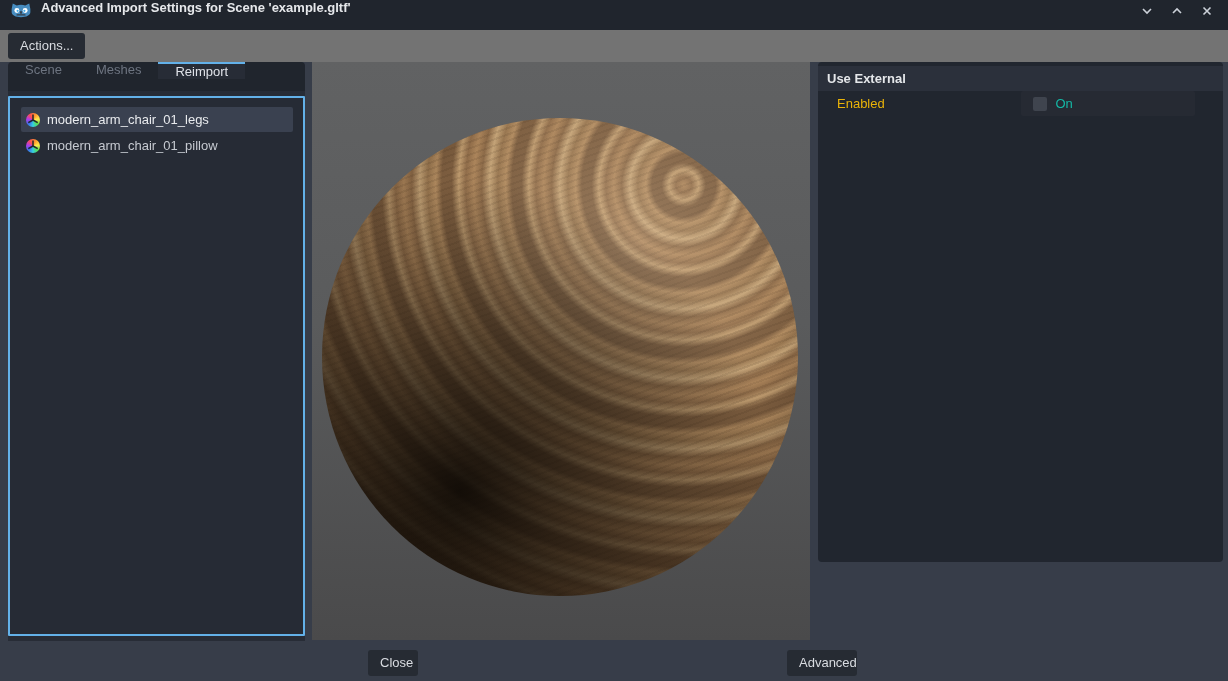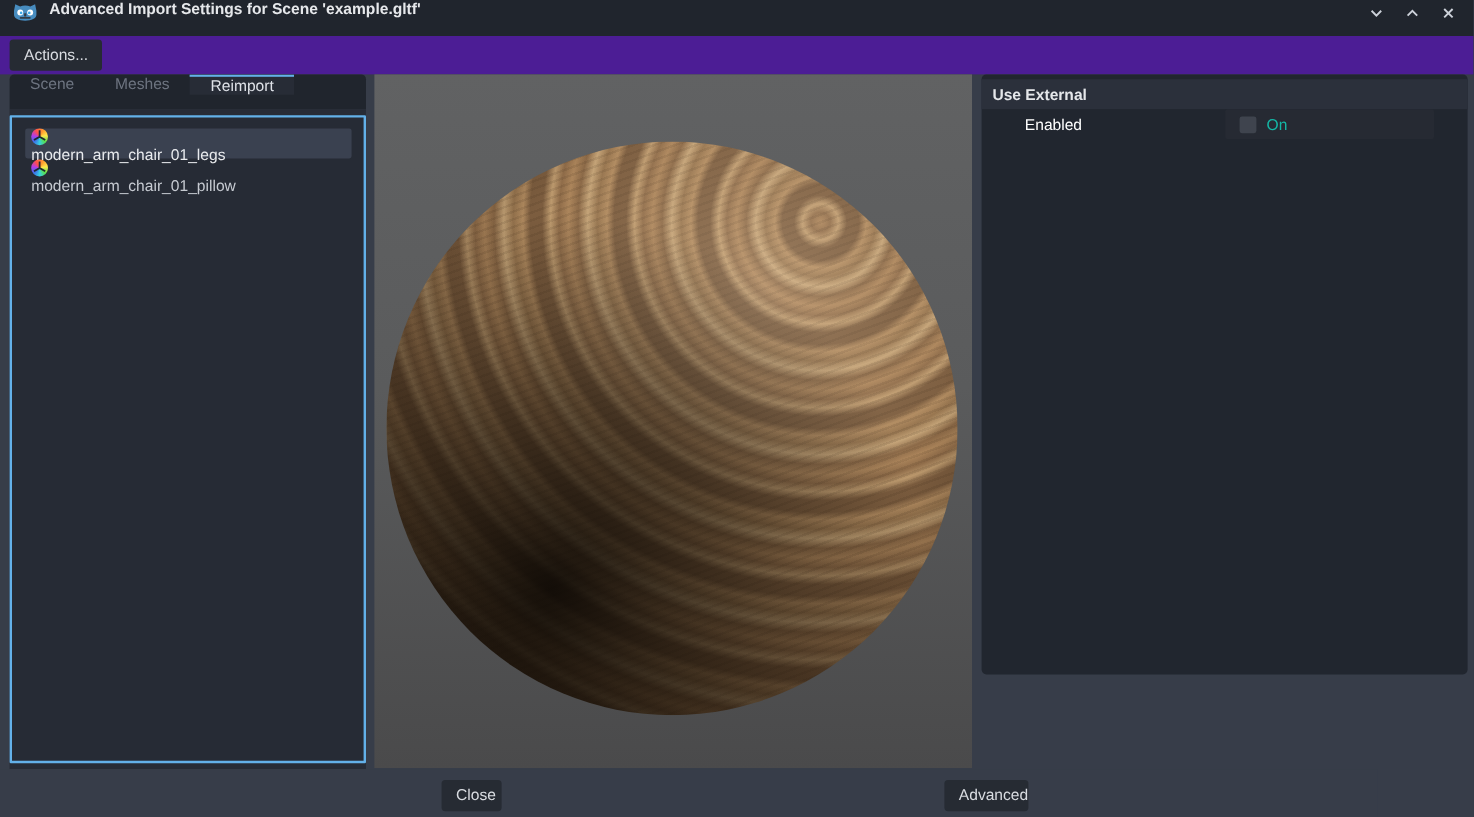--- a/index.html
+++ b/index.html
@@ -10,37 +10,37 @@
   
   .titlebar { position:absolute; left:0; top:0; width:1228px; height:30px; background:#20252d;
               display:flex; align-items:flex-start; padding:0 10px; }
   .godot-icon { width:22px; height:19px; margin-right:9px; flex:0 0 auto; }
   .title-text { color:#e6e8eb; font-weight:bold; font-size:13px; }
   .win-controls { margin-left:auto; display:flex; align-items:center; gap:8px; }
   .win-btn { width:22px; height:22px; display:flex; align-items:center; justify-content:center; cursor:default; }
   .win-btn svg { stroke:#ccd1d9; stroke-width:1.6; fill:none; }
 
   
-  .menubar { position:absolute; left:0; top:30px; width:1228px; height:32px; background:#4c1d95;
+  .menubar { position:absolute; left:0; top:30px; width:1228px; height:32px; background:#737373;
              display:flex; align-items:center; padding:0 8px; }
   .btn { background:#262b33; color:#d9dce1; border:none; border-radius:3px; font-family:inherit;
          font-size:13px; padding:5px 12px; line-height:16px; }
 
   
   .tabstrip { position:absolute; left:8px; top:62px; width:297px; height:29px; background:#20252d;
               border-radius:4px 4px 0 0; display:flex; align-items:flex-start; overflow:hidden; }
   .tab { padding:0 17px; display:flex; align-items:center; color:#6d7480; font-size:13px; }
   .tab.active { background:#272c36; border-top:2px solid #63b1e9; color:#dfe2e8; }
 
   
   .tabpanel { position:absolute; left:8px; top:91px; width:297px; height:550px; background:#272c36; }
   .itemlist { position:absolute; left:0; top:5px; width:297px; height:540px; background:#262b35;
               border:2px solid #63b1e9; border-radius:1px; padding-top:8px; }
-  .list-row { height:25px; display:flex; align-items:flex-start; margin:1px 10px 1px 11px; padding-left:5px;
-              border-radius:2px; color:#c6cad1;flex-direction:column; }
+  .list-row { height:25px; display:flex; align-items:center; margin:1px 10px 1px 11px; padding-left:5px;
+              border-radius:2px; color:#c6cad1; }
   .list-row.selected { background:#3a4150; color:#e9ebee; }
   .mat-icon { width:14px; height:14px; border-radius:50%; margin-right:7px; flex:0 0 auto;
               background:conic-gradient(from -30deg,#ff4d4d,#ff9f2e 60deg,#ffe94d 110deg,#58e04c 160deg,
                          #35cfe0 210deg,#3b6ee8 260deg,#b43be8 310deg,#ff4d4d 360deg);
               display:flex; align-items:center; justify-content:center; }
   .row-label { white-space:nowrap; font-size:13px; }
 
   
   .preview { position:absolute; left:312px; top:62px; width:498px; height:578px;
              background:linear-gradient(180deg,#616263 0%,#5a5b5c 45%,#4a4a4b 100%); overflow:hidden; }
@@ -54,21 +54,21 @@
         #ab845a 0px, #8f6c49 8px, #bd9a6e 15px, #7c5d3f 22px, #7c5d3f 32px,
         #b08a5f 38px, #96744e 46px, #c3a276 54px, #8a6846 62px, #ab845a 70px);
   }
 
   
   .inspector { position:absolute; left:818px; top:62px; width:405px; height:500px; background:#21262f;
                border-radius:4px; padding-top:4px; overflow:hidden; }
   .section-header { height:25px; background:#2b303b; display:flex; align-items:center; padding-left:9px;
                     color:#e5e7ea; font-weight:bold; font-size:13px; }
   .prop-row { height:25px; display:flex; align-items:center; }
-  .prop-label { width:50%; padding-left:36px; color:#ffffff; font-size:13px; }
+  .prop-label { width:50%; padding-left:19px; color:#eab308; font-size:13px; }
   .prop-value { flex:1; margin-right:28px; height:25px; background:#262a33; border-radius:2px;
                 display:flex; align-items:center; padding-left:12px; }
   .checkbox { width:14px; height:14px; background:#3f444e; border-radius:2px; margin-right:9px; }
   .check-label { color:#14b8a6; font-size:13px; }
 
   
   .footer { position:absolute; left:0; top:641px; width:1148px; height:40px; background:#373d49;text-decoration:underline; }
   .footer .btn { position:absolute; top:9px; height:26px; }
   .close-btn { left:368px; width:50px; }
   .reimport-btn { left:787px; width:70px; }

